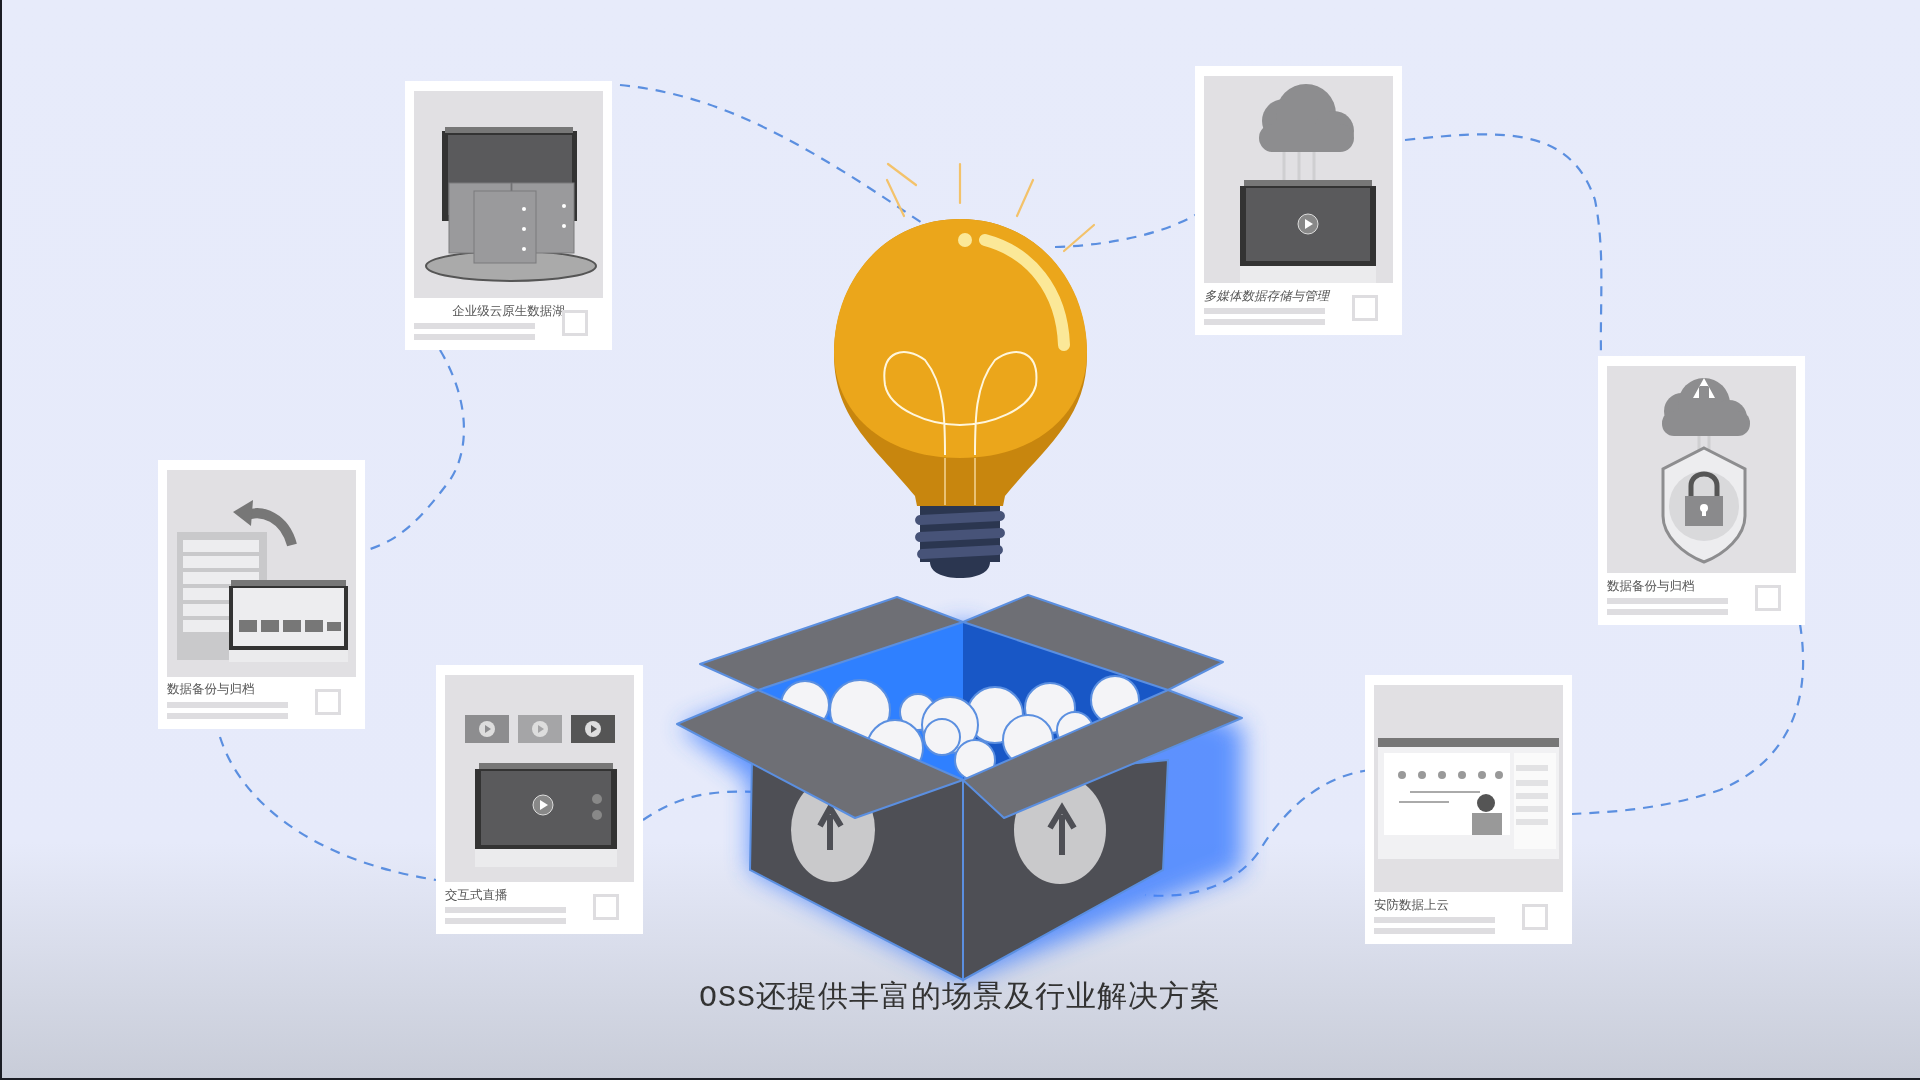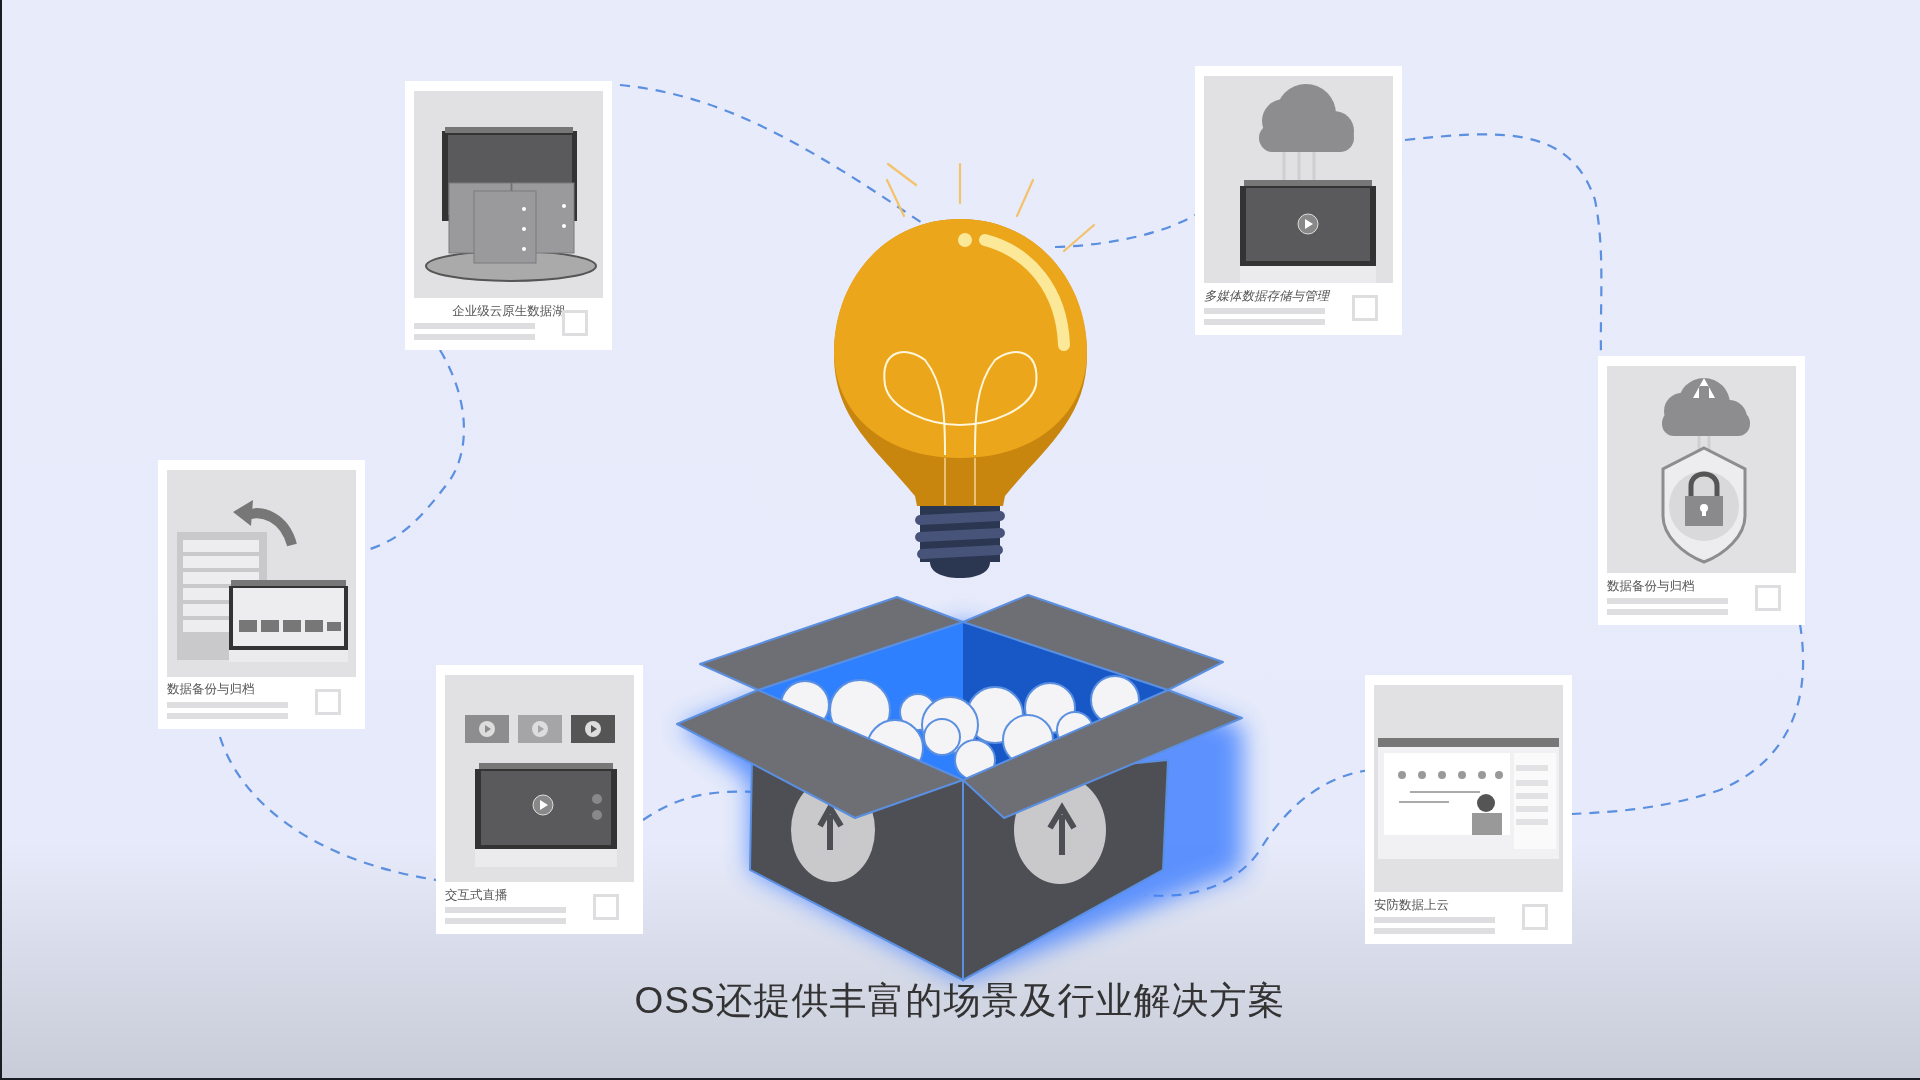--- a/index.html
+++ b/index.html
@@ -18,22 +18,22 @@
     .card .art svg { position:absolute; left:0; top:0; }
     .card .label { margin-top: 5px; font-size: 12.5px; color: #555; line-height: 15px; white-space: nowrap; }
     .card .line { width: 121px; height: 6px; background: #dedde0; margin-top: 5px; }
     .card .line + .line { margin-top: 5px; }
     .card .check {
       position: absolute; right: 24px; bottom: 14px; width: 26px; height: 26px;
       box-sizing: border-box; border: 3px solid #dedde0; background: #fff;
     }
     .caption {
       position: absolute; left: 0; width: 1920px; top: 976px; text-align: center;
-      font-size: 37px; color: #333; letter-spacing: 1px;
-      font-family: Liberation Sans, sans-serif;
+      font-size: 30px; color: #333; letter-spacing: 1px;
+      font-family: Liberation Mono, monospace;
     }
   </style>
 </head>
 <body>
 
 <svg class="layer" width="1920" height="1080">
   <g fill="none" stroke="#5b8fe0" stroke-width="2.2" stroke-dasharray="10 8">
     <path d="M620 85 C 720 95, 800 140, 925 225"></path>
     <path d="M1055 247 C 1120 245, 1170 230, 1195 215"></path>
     <path d="M1405 140 C 1500 130, 1570 125, 1595 200 C 1605 250, 1600 300, 1601 356"></path>

